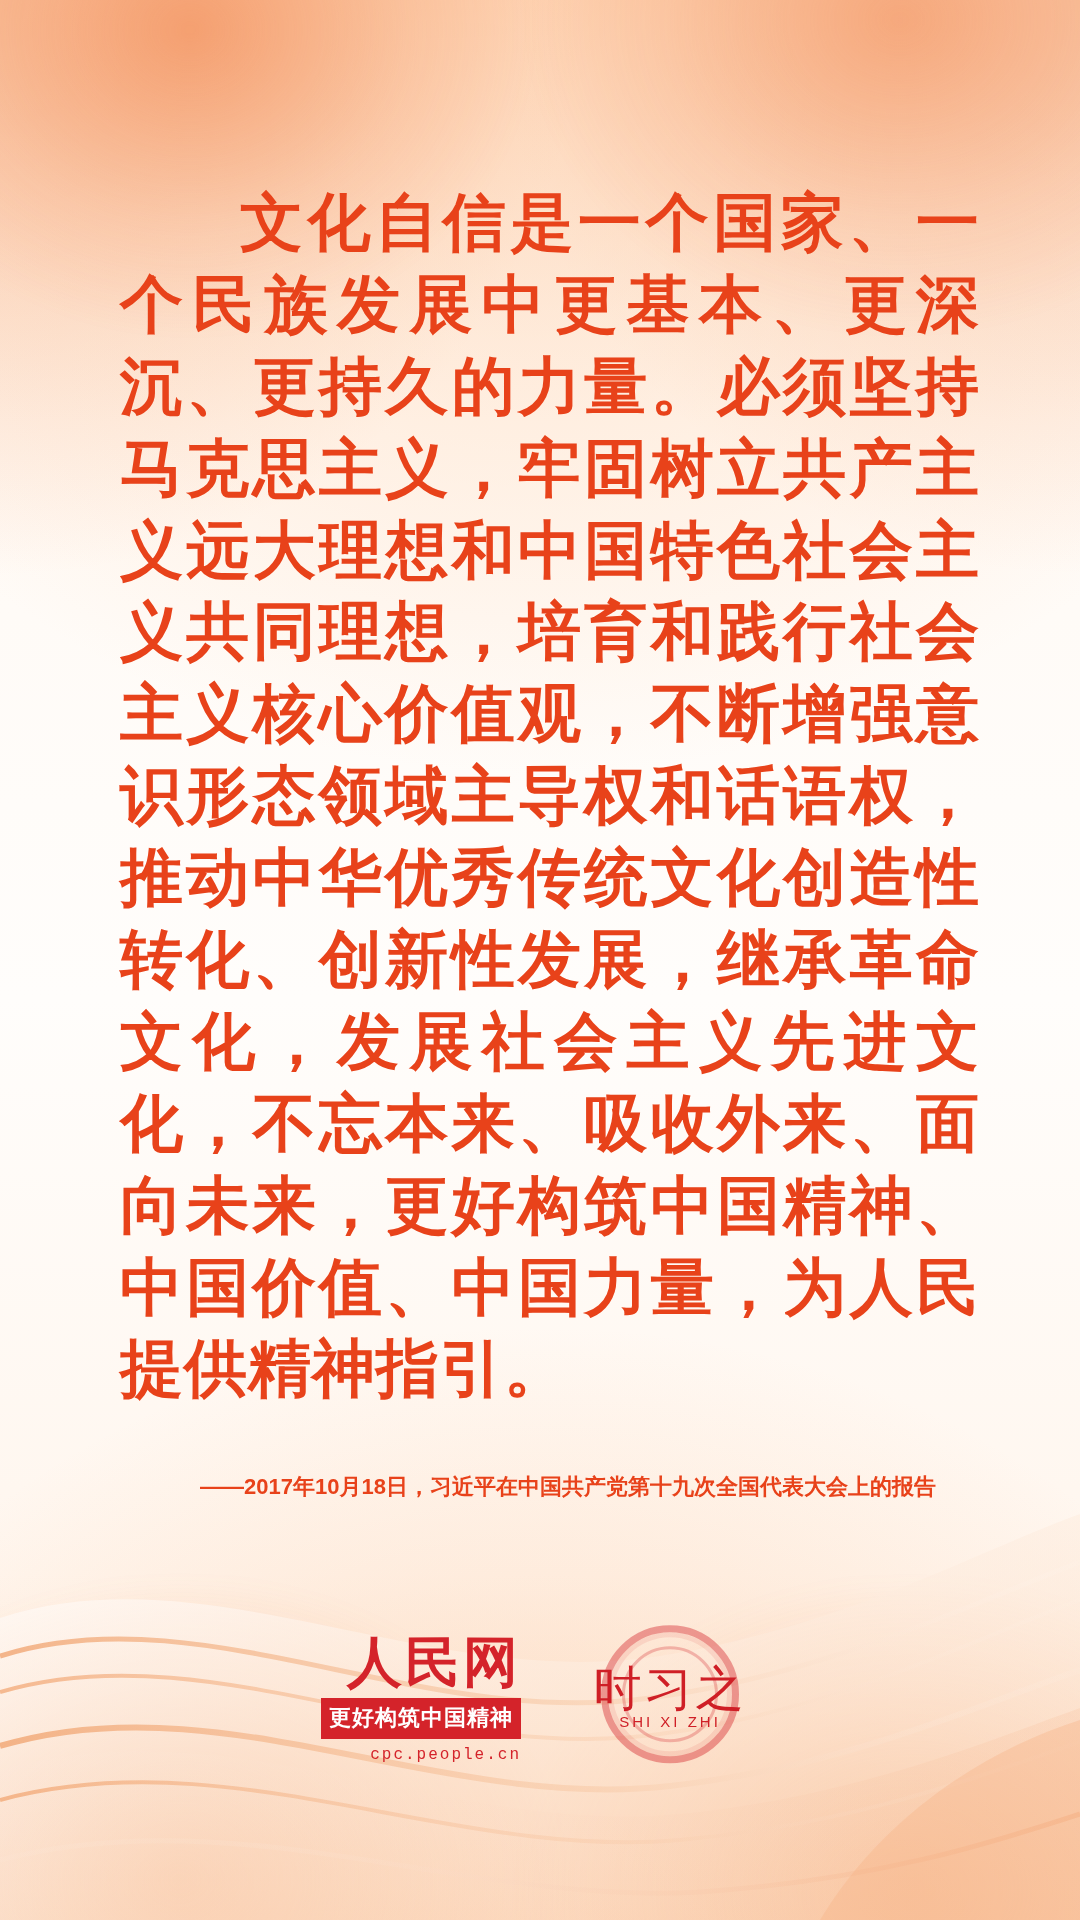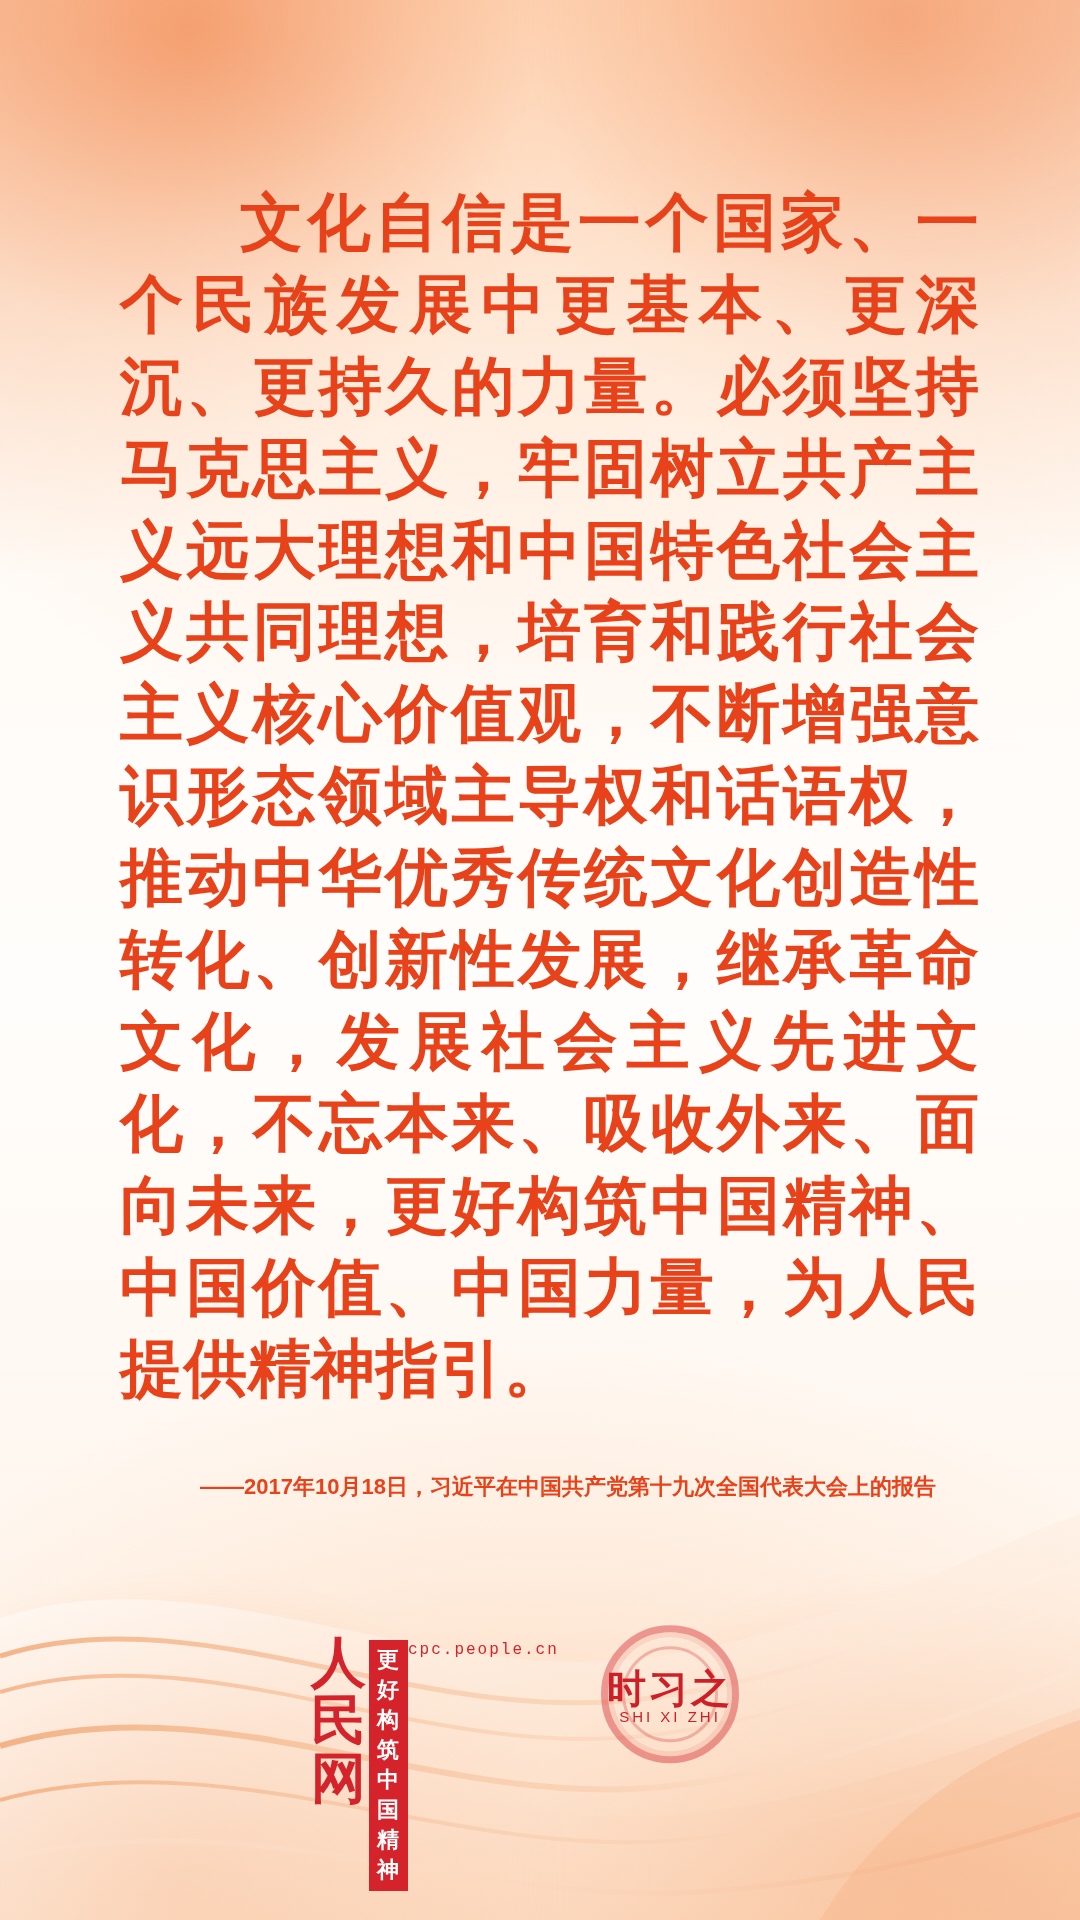--- a/index.html
+++ b/index.html
@@ -105,21 +105,22 @@
     width: 1080px;
     display: flex;
     align-items: flex-start;
     justify-content: center;
     gap: 34px;
   }
 
   .people-logo {
     width: 210px;
     display: flex;
-    align-items: flex-start;
+    flex-direction: column;
+    align-items: flex-end;
   }
   .people-logo .pl-main {
     color: #d4232a;
     font-size: 55px;
     font-weight: 700;
     letter-spacing: 3px;
     line-height: 1.05;
     font-family: "Liberation Serif", serif;
   }
   .people-logo .pl-bar {
@@ -167,22 +168,22 @@
     left: 14px; top: 14px; right: 14px; bottom: 14px;
     border-radius: 50%;
     border: 3px solid rgba(212,35,42,0.28);
   }
   .shixi-text {
     position: relative;
     text-align: center;
   }
   .shixi-text .sx-main {
     color: #cf1f26;
-    font-size: 39px;
-    font-weight: 700;
+    font-size: 48px;
+    font-weight: 400;
     letter-spacing: 3px;
     line-height: 1.0;
     font-family: "Liberation Serif", serif;
   }
   .shixi-text .sx-sub {
     color: #cf1f26;
     font-size: 15px;
     letter-spacing: 3px;
     font-family: "Liberation Sans", sans-serif;
   }

